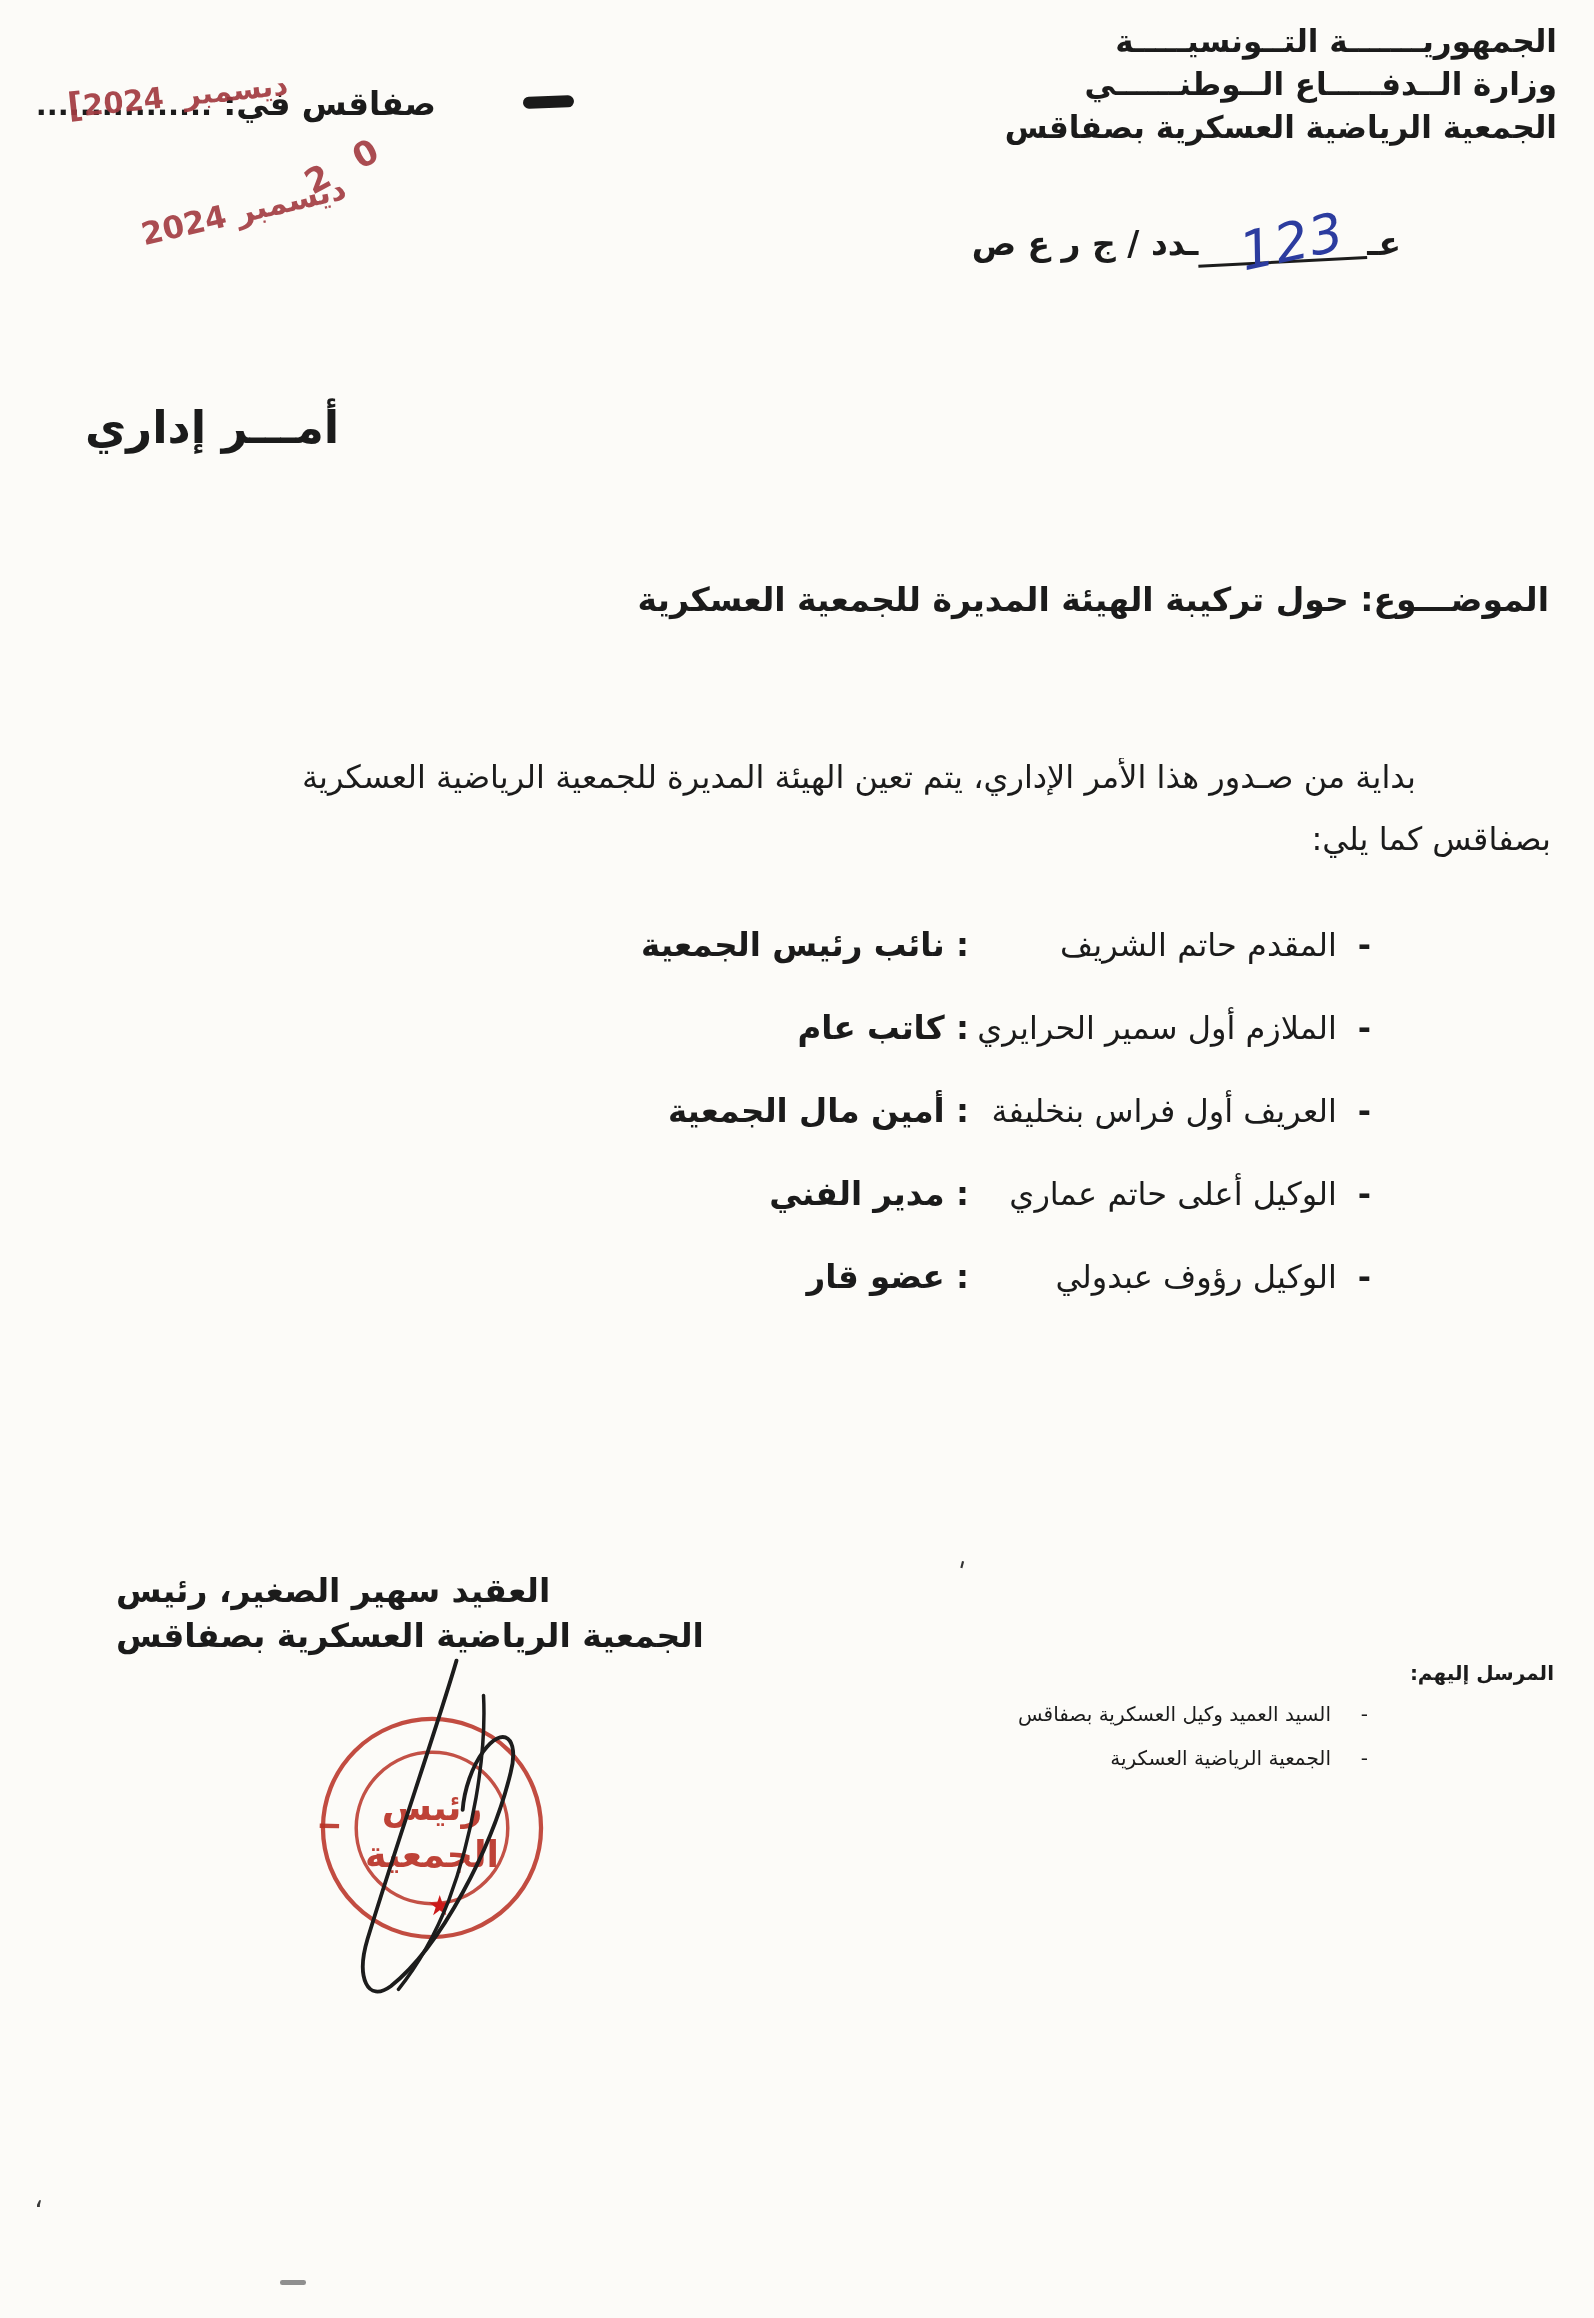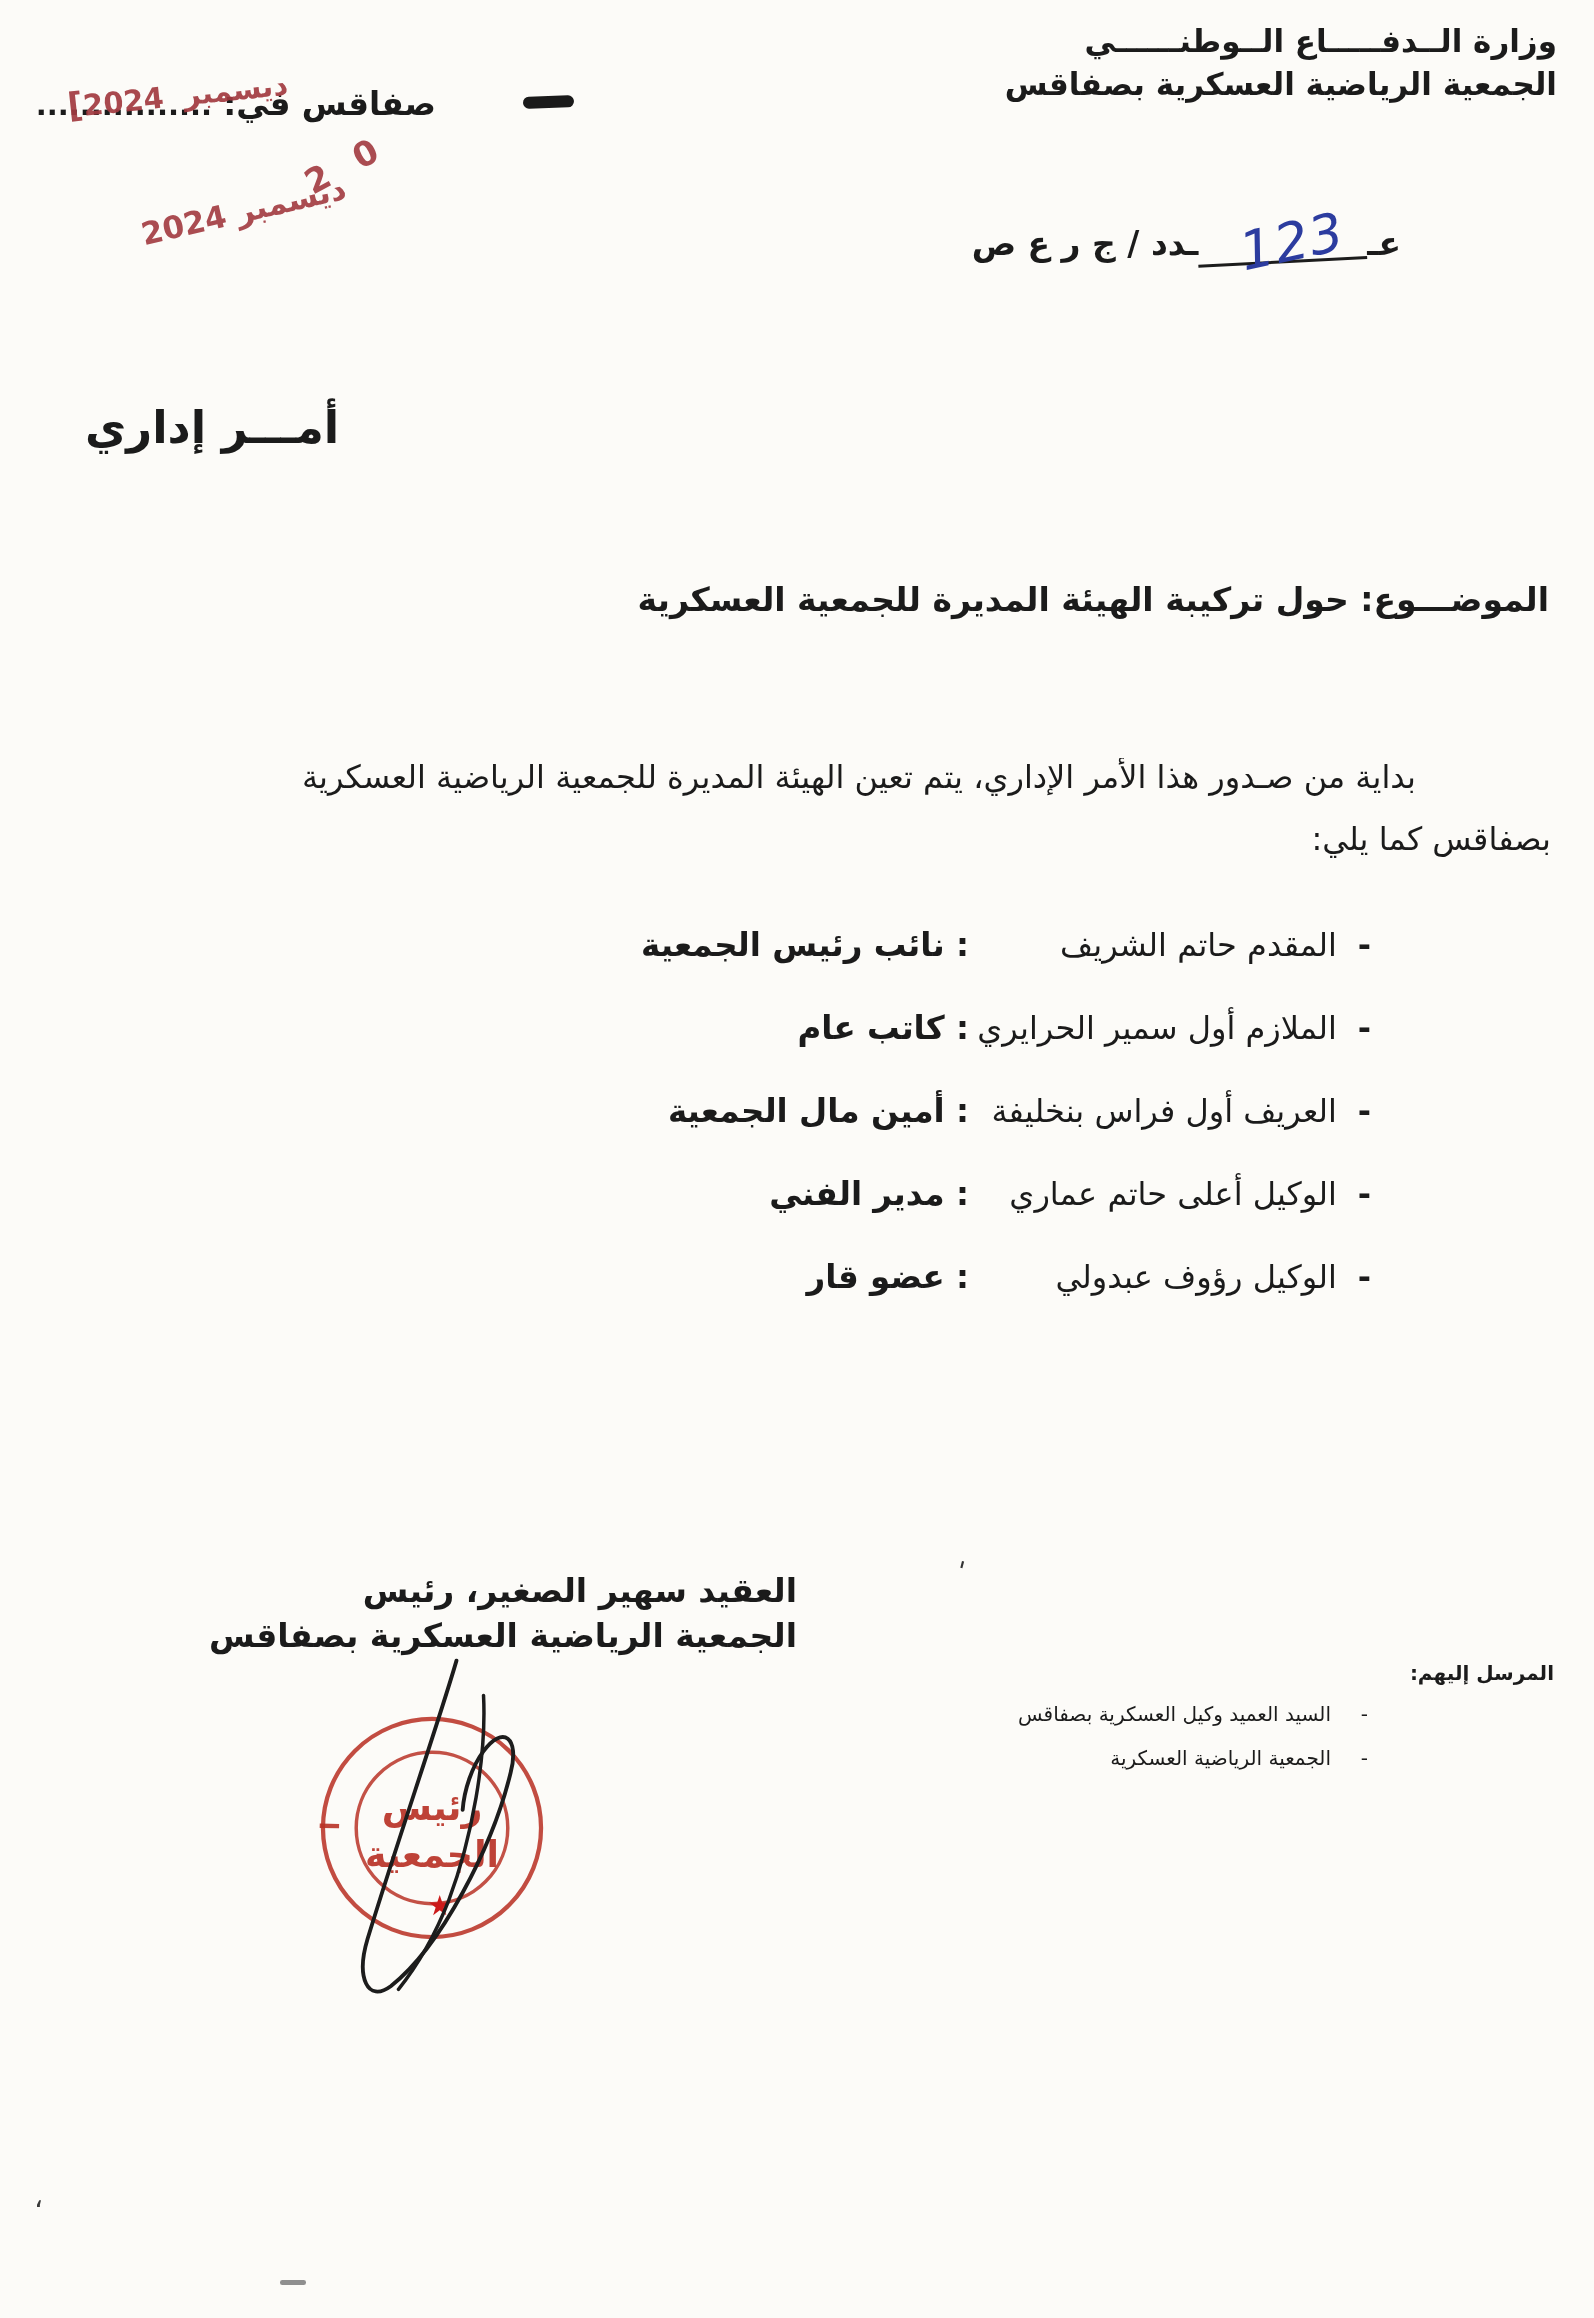--- a/index.html
+++ b/index.html
@@ -57,21 +57,21 @@
   .body-par .l2{white-space:nowrap;}
   
   .members{position:absolute;top:926px;right:223px;font-size:32px;}
   .member-row{display:flex;direction:rtl;align-items:baseline;margin-bottom:45px;}
   .member-row .dash{width:34px;font-weight:bold;}
   .member-row .member-name{width:368px;text-align:right;}
   .member-row .member-role{font-weight:bold;font-size:32.5px;}
   
   .sig-block{
     position:absolute;top:1568px;left:116px;width:681px;
-    text-align:right;font-weight:bold;font-size:33px;line-height:45px;
+    text-align:left;font-weight:bold;font-size:33px;line-height:45px;
   }
   
   .recipients{position:absolute;top:1661px;right:40px;font-size:20px;}
   .recipients .head{font-weight:bold;margin-bottom:17px;}
   .rec-row{display:flex;direction:rtl;align-items:baseline;margin-right:186px;margin-bottom:20px;}
   .rec-row .dash{width:37px;}
   
   .stamp-wrap{position:absolute;left:316px;top:1712px;width:232px;height:232px;}
   .sign-wrap{position:absolute;left:325px;top:1641px;width:232px;height:395px;}
   
@@ -84,20 +84,21 @@
 <body>
 
 <div class="page">
 
   <div class="blob"></div>
   <div class="tick">'</div>
   <div class="comma">،</div>
   <div class="low-dash"></div>
 
   <div class="header-block">
+    <div>الجمهوريـــــــة التــونسيـــــة</div>
     <div>وزارة الــدفـــــاع الــوطنــــــي</div>
     <div>الجمعية الرياضية العسكرية بصفاقس</div>
   </div>
 
   <div class="date-line">
     <span>صفاقس في:</span>
     <span class="dots">................</span>
   </div>
 
   <div class="red-stamp stamp-imp1">

